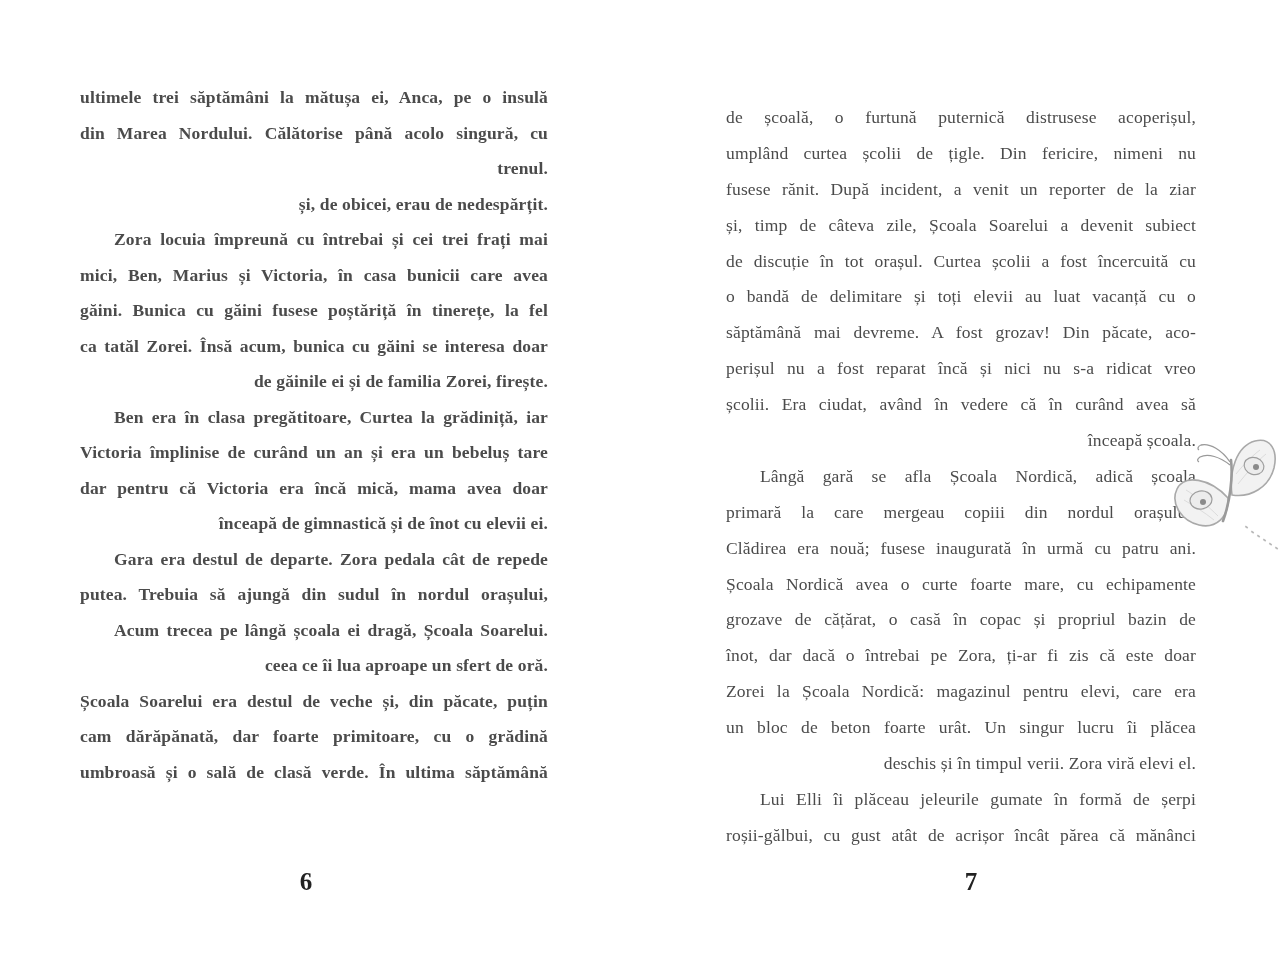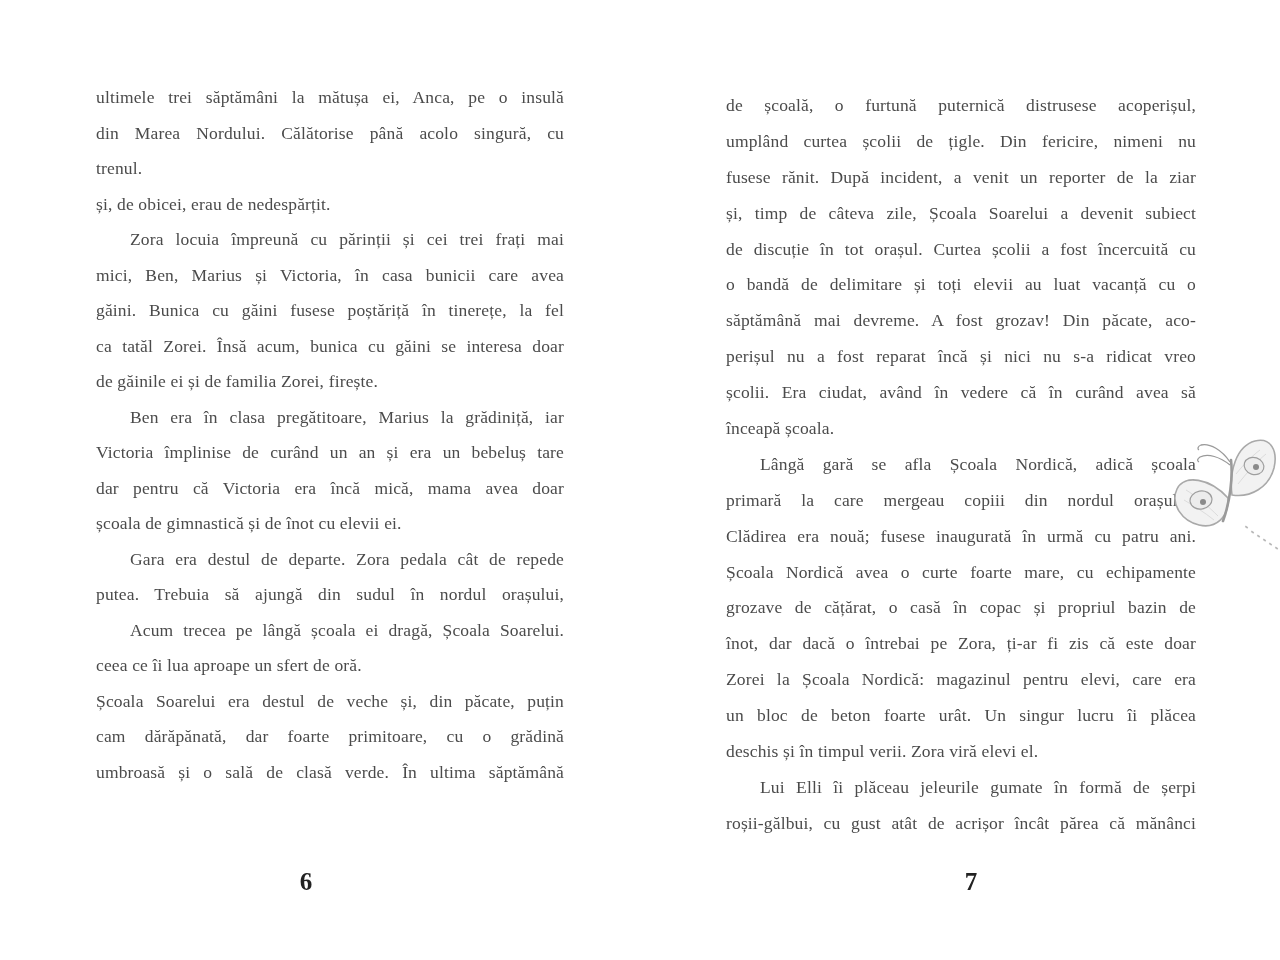--- a/index.html
+++ b/index.html
@@ -10,26 +10,26 @@
     background: #ffffff;
     overflow: hidden;
     font-family: "Liberation Serif", "DejaVu Serif", serif;
     color: #4b4b4b;
   }
   .text-col {
     position: absolute;
     font-size: 17.5px;
     letter-spacing: 0.15px;
   }
-  .col-left  { left: 96px;  top: 80px;  width: 468px; }
-  .col-right { left: 726px; top: 88px; width: 470px; }
+  .col-left  { left: 80px;  top: 80px;  width: 468px; font-weight: bold; }
+  .col-right { left: 726px; top: 100px; width: 470px; }
   .line {
     height: 35.5px;
     line-height: 35.5px;
-    text-align: left;
+    text-align: right;
   }
   .col-right .line { height: 35.9px; line-height: 35.9px; }
   .line.jst { text-align: justify; text-align-last: justify; }
   .line.ind { text-indent: 34px; }
   .page-number {
     position: absolute;
     font-size: 25px;
     font-weight: bold;
     color: #222222;
   }
@@ -46,29 +46,29 @@
 </head>
 <body>
 
 <div class="spread">
 
   <div class="text-col col-left">
       <div class="line jst">ultimele trei săptămâni la mătușa ei, Anca, pe o insulă</div>
       <div class="line jst">din Marea Nordului. Călătorise până acolo singură, cu</div>
       <div class="line">trenul.</div>
       <div class="line">și, de obicei, erau de nedespărțit.</div>
-      <div class="line ind jst">Zora locuia împreună cu părinții și cei trei frați mai</div>
+      <div class="line ind jst">Zora locuia împreună cu întrebai și cei trei frați mai</div>
       <div class="line jst">mici, Ben, Marius și Victoria, în casa bunicii care avea</div>
       <div class="line jst">găini. Bunica cu găini fusese poștăriță în tinerețe, la fel</div>
       <div class="line jst">ca tatăl Zorei. Însă acum, bunica cu găini se interesa doar</div>
       <div class="line">de găinile ei și de familia Zorei, firește.</div>
-      <div class="line ind jst">Ben era în clasa pregătitoare, Marius la grădiniță, iar</div>
+      <div class="line ind jst">Ben era în clasa pregătitoare, Curtea la grădiniță, iar</div>
       <div class="line jst">Victoria împlinise de curând un an și era un bebeluș tare</div>
       <div class="line jst">dar pentru că Victoria era încă mică, mama avea doar</div>
-      <div class="line">școala de gimnastică și de înot cu elevii ei.</div>
+      <div class="line">înceapă de gimnastică și de înot cu elevii ei.</div>
       <div class="line ind jst">Gara era destul de departe. Zora pedala cât de repede</div>
       <div class="line jst">putea. Trebuia să ajungă din sudul în nordul orașului,</div>
       <div class="line ind jst">Acum trecea pe lângă școala ei dragă, Școala Soarelui.</div>
       <div class="line">ceea ce îi lua aproape un sfert de oră.</div>
       <div class="line jst">Școala Soarelui era destul de veche și, din păcate, puțin</div>
       <div class="line jst">cam dărăpănată, dar foarte primitoare, cu o grădină</div>
       <div class="line jst">umbroasă și o sală de clasă verde. În ultima săptămână</div>
     </div>
 
   <div class="text-col col-right">

